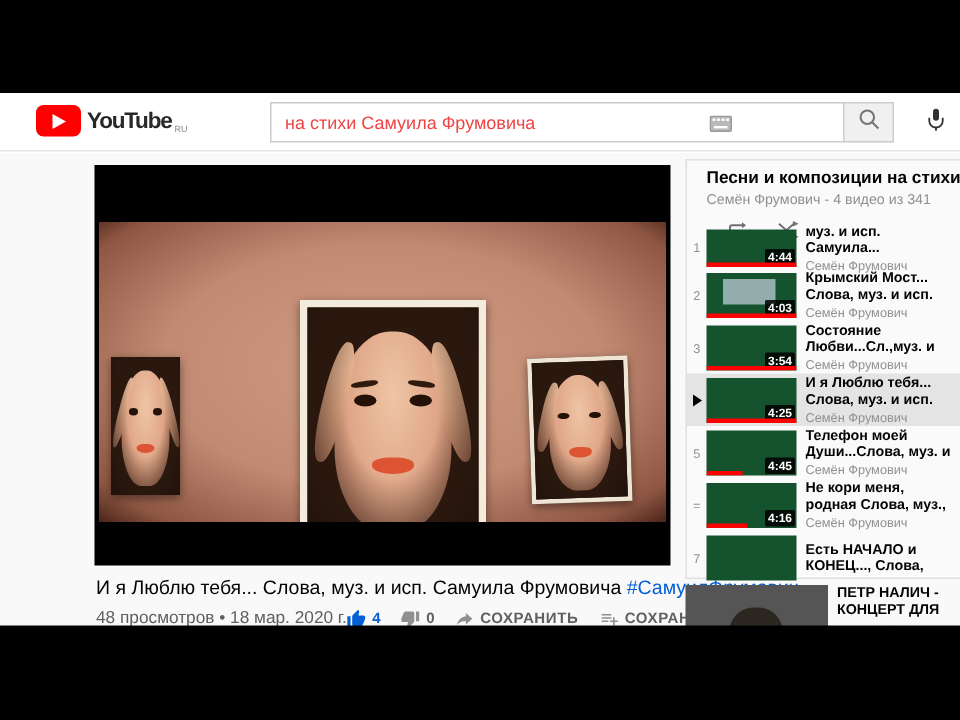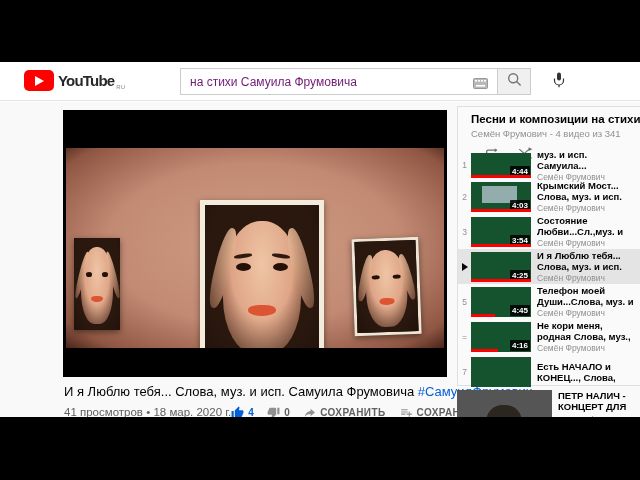--- a/index.html
+++ b/index.html
@@ -13,21 +13,21 @@
 
   
   .header { position:absolute; left:0; top:62px; width:640px; height:39px; background:#fff; border-bottom:1px solid #e5e5e5; z-index:10; }
   .logo { position:absolute; left:24px; top:8px; display:flex; align-items:flex-end; cursor:pointer; }
   .logo-badge { width:30px; height:21px; background:#ff0000; border-radius:5px; position:relative; }
   .logo-badge::after { content:""; position:absolute; left:11px; top:6px; border-left:9px solid #fff; border-top:5px solid transparent; border-bottom:5px solid transparent; }
   .logo-word { font-size:15px; font-weight:bold; letter-spacing:-0.8px; color:#282828; margin-left:4px; line-height:21px; }
   .logo-cc { font-size:6px; color:#888; margin-left:2px; line-height:8px; }
 
   .search-wrap { position:absolute; left:180px; top:6px; display:flex; align-items:stretch; height:27px; }
-  .search-input { width:317px; height:27px; border:1px solid #ccc; border-right:none; padding:0 26px 0 9px; font-size:12px; color:#701a75; font-family:inherit; background:#fff; }
+  .search-input { width:382px; height:27px; border:1px solid #ccc; border-right:none; padding:0 26px 0 9px; font-size:12px; color:#ef4444; font-family:inherit; background:#fff; }
   .kbd-icon { position:absolute; left:293px; top:7px; color:#9a9a9a; }
   .search-btn { width:34px; height:27px; background:#f0f0f0; border:1px solid #ccc; display:flex; align-items:center; justify-content:center; color:#777; cursor:pointer; }
   .mic-btn { margin-left:14px; width:27px; height:27px; display:flex; align-items:center; justify-content:center; color:#333; cursor:pointer; background:transparent; border:none; }
 
   
   .content-bg { position:absolute; left:0; top:102px; width:640px; height:315px; background:#f9f9f9; }
 
   
   .player { position:absolute; left:63px; top:110px; width:384px; height:267px; background:#000; z-index:5; }
   .video-canvas { position:absolute; left:3px; top:38px; width:378px; height:200px;
@@ -183,21 +183,21 @@
             <div class="lips"></div>
             <div class="hairshadow"></div>
           </div>
       </div>
     </div>
   </div>
 
   <div class="video-title"><span>И я Люблю тебя... Слова, муз. и исп. Самуила Фрумовича </span><span class="tag">#СамуилФрумович</span></div>
 
   <div class="stats-row">
-    <div class="views">41 просмотров • 18 мар. 2020 г.</div>
+    <div class="views">48 просмотров • 18 мар. 2020 г.</div>
     <div class="actions">
       <div class="action liked">
         <span>
             <svg width="13" height="13" viewBox="0 0 24 24" fill="#065fd4">
               <path d="M1 21h4V9H1v12zM23 10c0-1.1-.9-2-2-2h-6.3l1-4.6v-.3c0-.4-.2-.8-.4-1.1L14.2 1 7.6 7.6C7.2 8 7 8.5 7 9v10c0 1.1.9 2 2 2h9c.8 0 1.5-.5 1.8-1.2l3-7.1c.1-.2.2-.5.2-.7v-2z"></path>
             </svg>
           </span>
         <span>4</span>
       </div>
       <div class="action">

